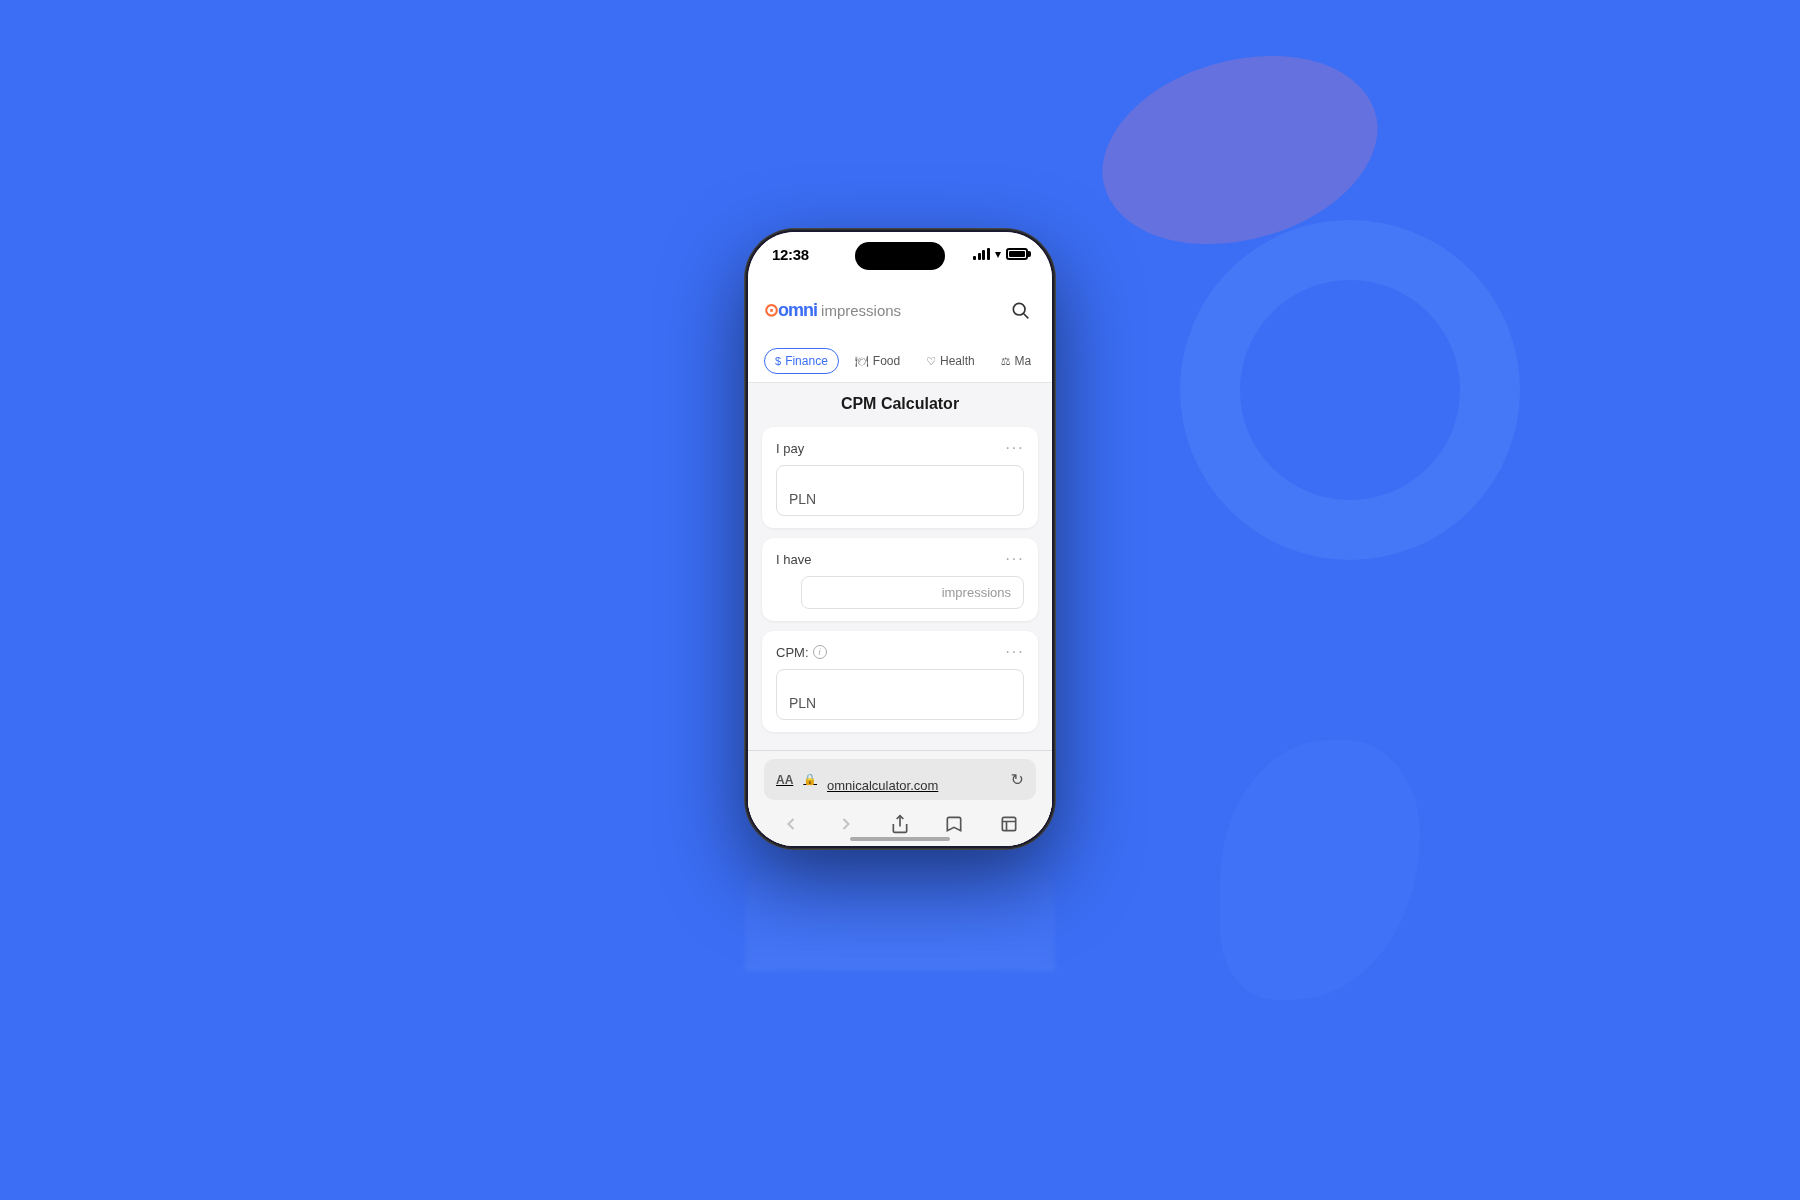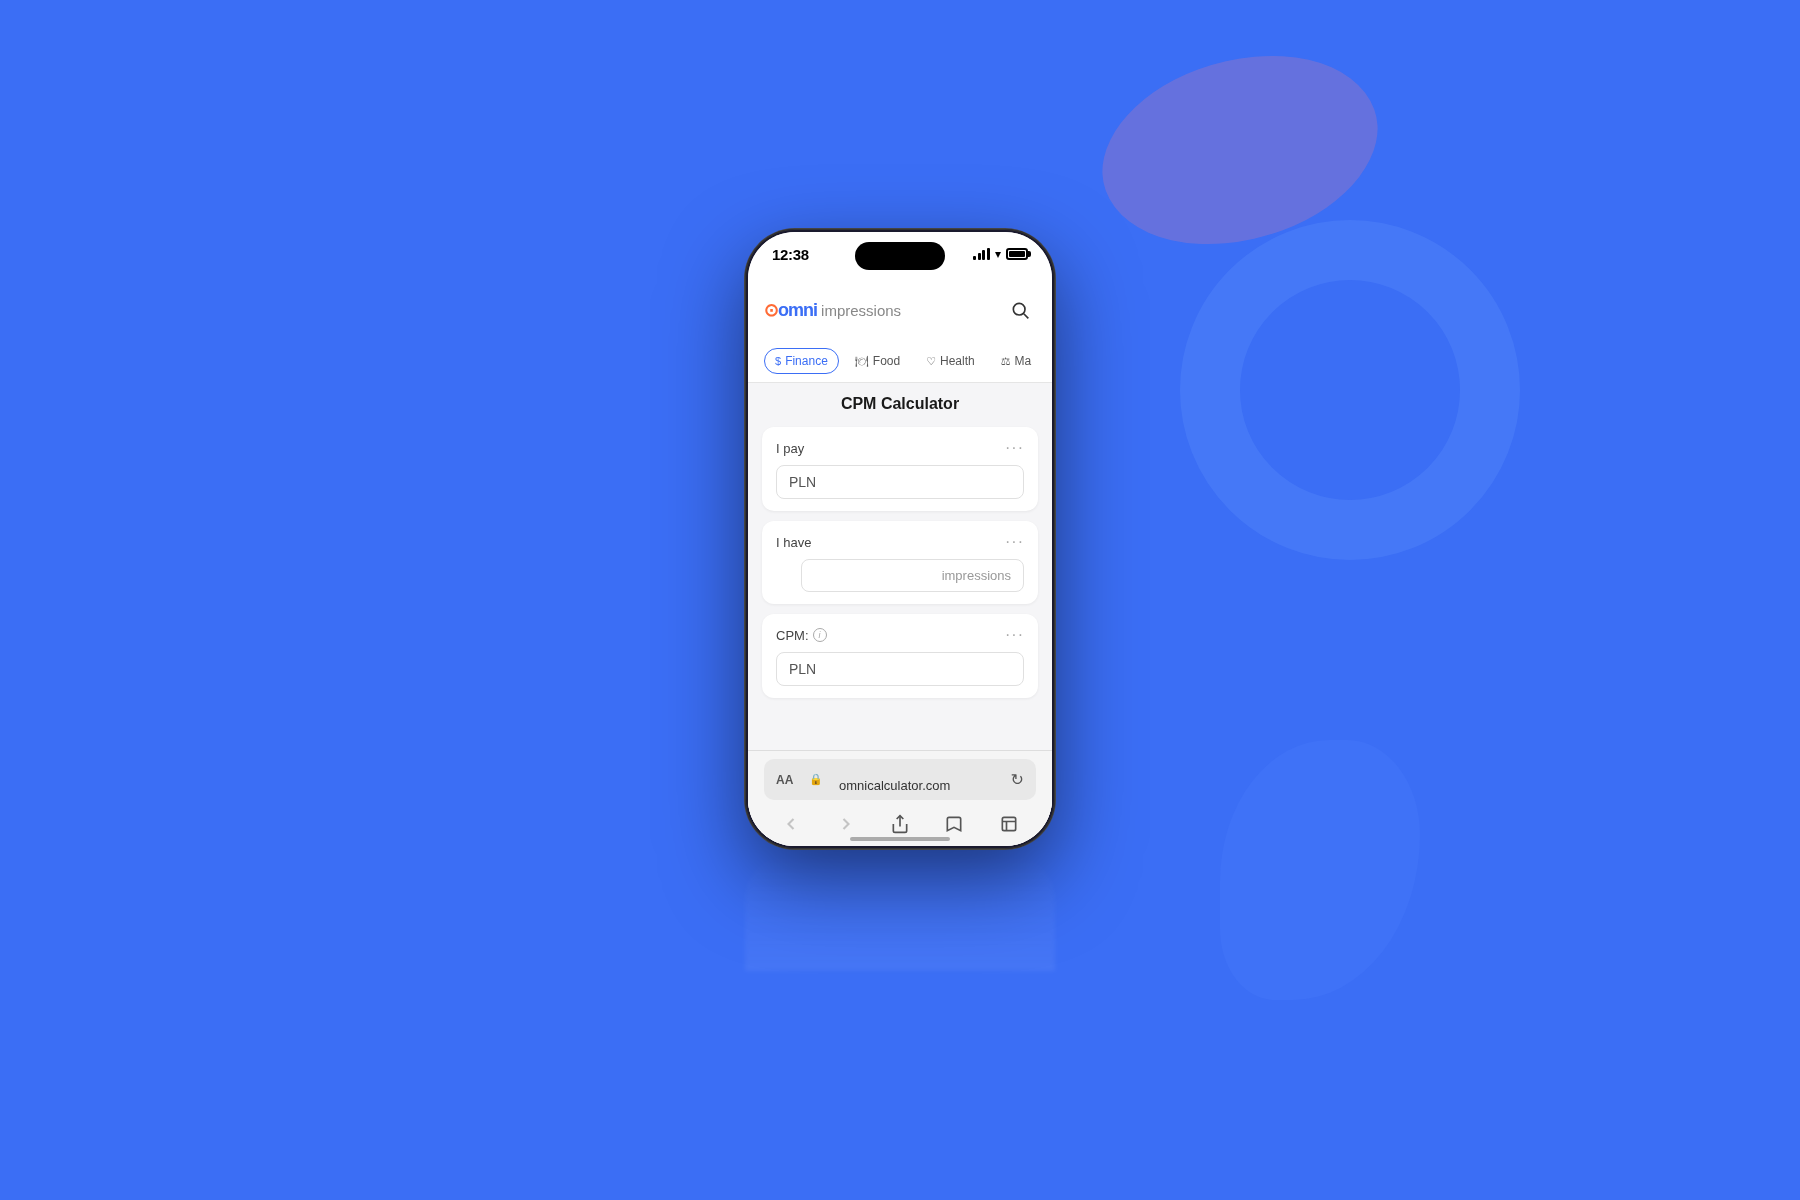--- a/index.html
+++ b/index.html
@@ -310,20 +310,21 @@
       padding: 8px 12px;
       display: flex;
       align-items: center;
       justify-content: space-between;
       background: white;
     }
 
     .field-value {
       font-size: 14px;
       color: #555;
+      margin-top: 17px;
     }
 
     .field-unit {
       font-size: 13px;
       color: #999;
     }
 
     .field-input-impressions {
       justify-content: flex-end;
       margin-left: 25px;
@@ -383,21 +384,22 @@
       padding: 7px 12px;
       display: flex;
       align-items: center;
       justify-content: space-between;
       margin-bottom: 10px;
     }
 
     .url-left {
       display: flex;
       align-items: center;
-      gap: 16px;
+      gap: 10px;
+      text-decoration: underline;
     }
 
     .aa-text {
       font-size: 12px;
       font-weight: 600;
       color: #555;
     }
 
     .lock-icon {
       font-size: 11px;

